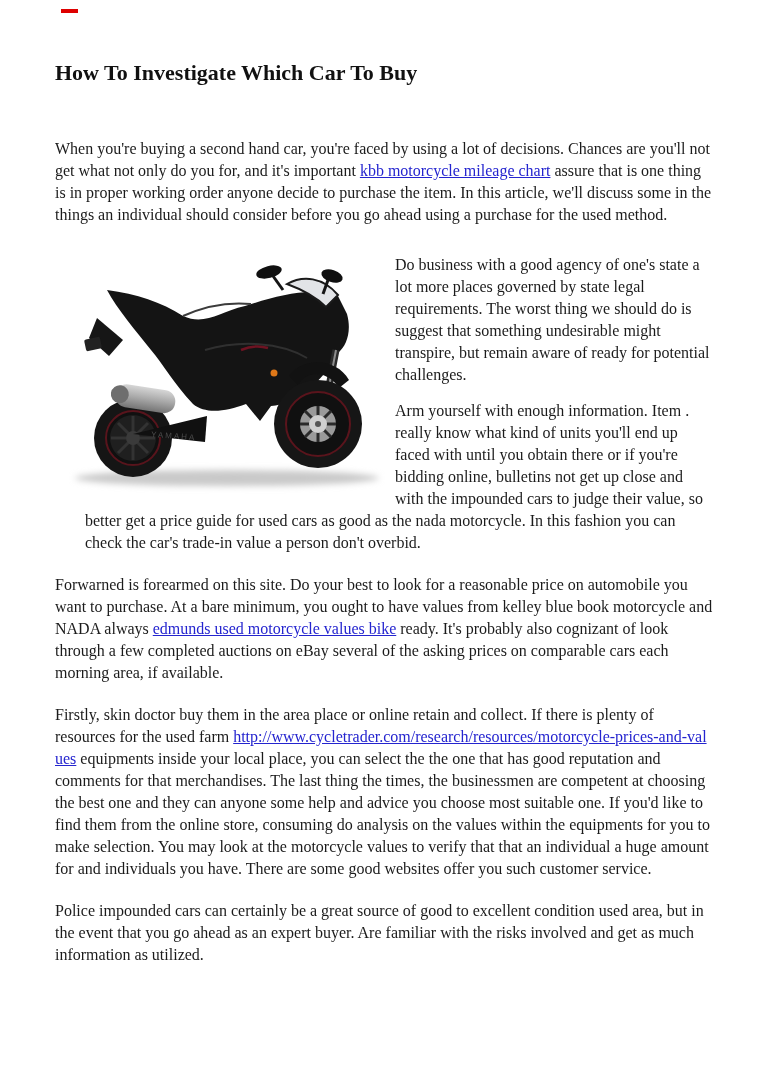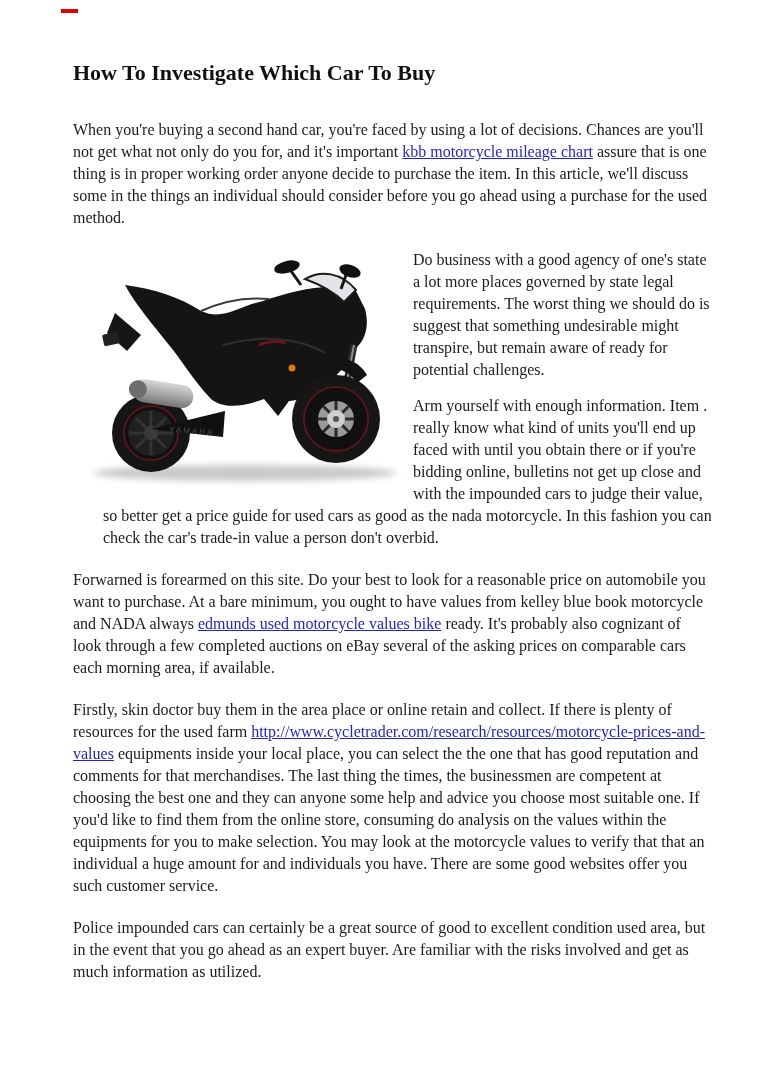--- a/index.html
+++ b/index.html
@@ -3,30 +3,30 @@
 <meta charset="utf-8">
 <style>
   :root{
     --text:#1b1b1b;
     --link:#2424cf;
     --marker:#de0000;
   }
   *{box-sizing:border-box;}
   html,body{margin:0;padding:0;background:#ffffff;}
   body{width:768px;font-family:"Liberation Serif","DejaVu Serif",serif;color:var(--text);}
-  .page{position:relative;width:768px;height:1087px;padding:60px 55px 0 73px;overflow:hidden;background:#fff;}
+  .page{position:relative;width:768px;height:1087px;padding:60px 55px 0 55px;overflow:hidden;background:#fff;}
   .red-marker{position:absolute;left:61px;top:9px;width:17px;height:4px;background:var(--marker);}
   h1.title{margin:0;font-size:22px;line-height:26px;font-weight:bold;color:#111;}
   p.para{margin:20px 0 0 0;font-size:16px;line-height:22px;}
-  p.intro{margin-top:33px;}
+  p.intro{margin-top:52px;}
   .article-body{margin-top:19px;}
   .article-body::after{content:"";display:block;clear:both;}
   .photo{float:left;width:330px;height:246px;margin:0 10px 2px 0;}
   .photo svg{display:block;width:330px;height:246px;}
-  p.beside-1{margin-top:20px;}
+  p.beside-1{margin-top:28px;}
   p.beside-2{margin-top:14px;margin-left:30px;}
   a.lnk{color:var(--link);text-decoration:underline;cursor:pointer;word-break:break-all;}
 </style>
 </head>
 <body>
 
 <div class="page">
 
   <div class="red-marker"></div>
 

